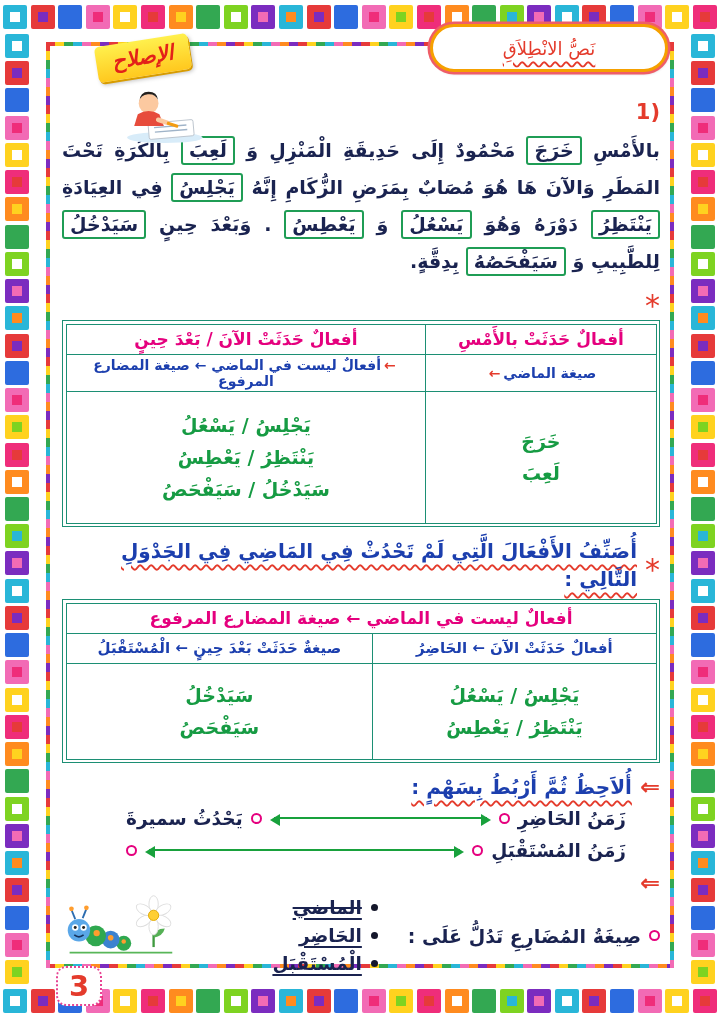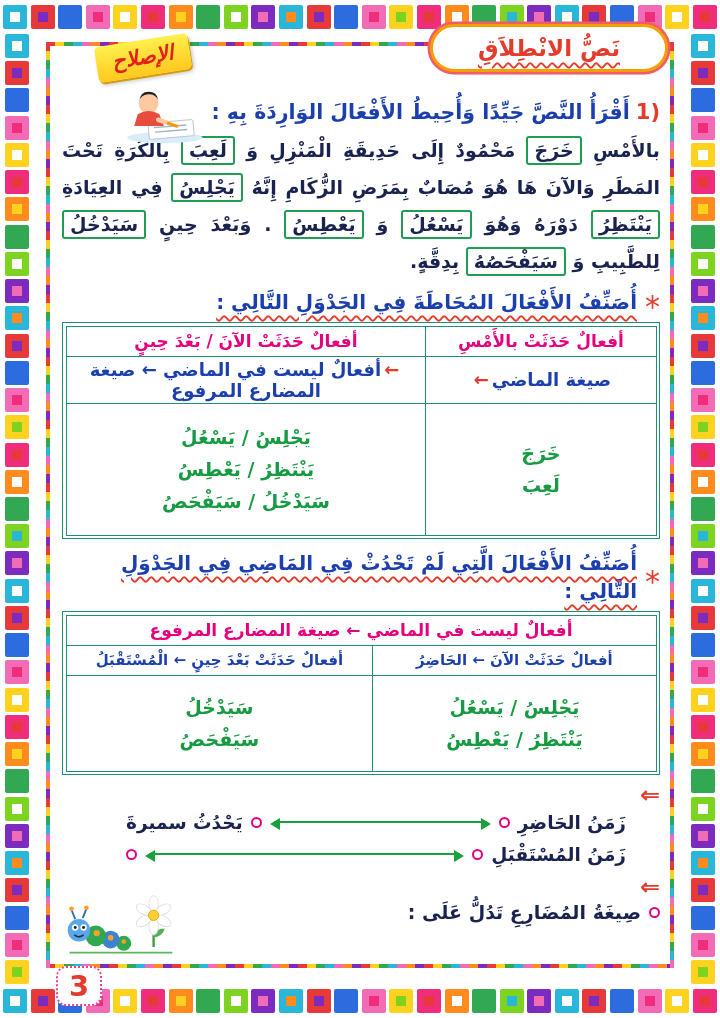--- a/index.html
+++ b/index.html
@@ -24,21 +24,21 @@
   .fe-t{top:0}.fe-b{bottom:0}
   .fe-l,.fe-r{top:0;bottom:0;width:4px;
     background:repeating-linear-gradient(180deg,#e63a3a 0 9px,#ffd21f 9px 18px,#33a852 18px 27px,#29b6d8 27px 36px,#f26bb5 36px 45px,#ff8b1f 45px 54px,#7b2cbf 54px 63px)}
   .fe-l{left:0}.fe-r{right:0}
 
   
   .title-box{position:absolute;right:52px;top:24px;width:238px;height:48px;z-index:4;
     display:flex;align-items:center;justify-content:center;background:#fff;
     border:3px solid #f5a000;border-radius:26px;
     box-shadow:0 0 0 2.5px #ef5d67,1px 2px 3px rgba(0,0,0,.2)}
-  .title-text{color:var(--red,#e43b2c);font-weight:bold;font-size:23px;direction:rtl;
+  .title-text{color:var(--red,#e43b2c);font-weight:normal;font-size:18px;direction:rtl;
     text-decoration-line:underline;text-decoration-style:wavy;
     text-decoration-color:var(--red,#e43b2c);text-underline-offset:6px;text-decoration-thickness:1.5px}
   .teacher{position:absolute;left:208px;top:34px;z-index:4;direction:rtl;
     padding:4px 16px;border:2px solid #d9a514;border-radius:17px;
     background:linear-gradient(#fffbe8,#ffeeb0);color:#513400;font-size:13px;font-weight:bold;
     box-shadow:1px 1px 2px rgba(0,0,0,.2)}
   .banner{position:absolute;left:96px;top:40px;z-index:4;transform:rotate(-9deg);
     padding:5px 16px 7px;background:linear-gradient(#fff04d,#ffc81e);
     color:#e32119;font-size:21px;font-weight:bold;border-radius:5px;direction:rtl;
     box-shadow:1px 2px 0 #d89c00,2px 3px 4px rgba(0,0,0,.25);font-style:italic}
@@ -57,21 +57,21 @@
   .star{color:var(--red,#e43b2c);font-size:30px;line-height:16px;margin-top:10px}
   .h-blue{color:var(--blue,#1c3fae);font-weight:bold;font-size:20px}
   .wavy{text-decoration-line:underline;text-decoration-style:wavy;
     text-decoration-color:var(--red,#e43b2c);text-underline-offset:6px;text-decoration-thickness:1.5px}
 
   .tablewrap{border:1.6px solid var(--table-border,#1c8f74);padding:2.5px;background:#fff;margin-top:6px}
   .gtable{width:100%;border-collapse:collapse;direction:rtl;background:#fff;table-layout:fixed}
   .gtable td{border:1.6px solid var(--table-border,#1c8f74);text-align:center;
     vertical-align:middle;padding:2px 4px}
   .pink{color:var(--pink,#e5007e);font-weight:bold;font-size:17px;height:30px}
-  .sub{color:var(--blue,#1c3fae);font-weight:bold;font-size:18px;height:28px}
+  .sub{color:var(--blue,#1c3fae);font-weight:bold;font-size:14px;height:28px}
   .red-arrow{color:var(--red,#e43b2c);font-weight:bold;padding:0 3px}
   .bodycell-t1{height:132px}
   .bodycell-t2{height:96px}
   .gline{color:var(--green,#169b43);font-weight:bold;font-size:19px;margin:10px 0}
   .t2 .sub{font-size:15px;height:30px}
 
   .obs-head{display:flex;direction:rtl;gap:8px;align-items:center;margin-top:10px;line-height:28px}
   .red-dbl{color:var(--red,#e43b2c);font-size:24px;font-weight:bold;line-height:20px}
 
   .pair{display:flex;direction:rtl;align-items:center;height:30px;padding:0 34px 0 64px;
@@ -454,28 +454,26 @@
     <path d="M23.5,16 a11,10 0 0 1 21,-2 q-1,-9 -10.5,-9 q-9.5,0 -10.5,11z" fill="#23201e"></path>
     <path d="M22,30 q12,-7 24,0 l5,13 h-33 z" fill="#e74c3c"></path>
     <rect x="43" y="33" width="16" height="5" rx="2.5" fill="#fcc9a0" transform="rotate(18 43 33)"></rect>
     <rect x="55" y="38" width="13" height="3.5" rx="1" fill="#f39c12" transform="rotate(18 55 38)"></rect>
   </svg>
 
   <div class="content">
 
     <div class="h1row">
       <span class="num">1)</span>
-      <span>أَقْرَأُ النَّصَّ جَيِّدًا وَأُحِيطُ الأَفْعَالَ الوَارِدَةَ بِهِ :</span>
     </div>
 
     <p class="para"><span>بالأَمْسِ</span> <span class="boxed">خَرَجَ</span> <span>مَحْمُودٌ إِلَى حَدِيقَةِ الْمَنْزِلِ وَ</span> <span class="boxed">لَعِبَ</span> <span>بِالكُرَةِ تَحْتَ المَطَرِ وَالآنَ هَا هُوَ مُصَابٌ بِمَرَضِ الزُّكَامِ إِنَّهُ</span> <span class="boxed">يَجْلِسُ</span> <span>فِي العِيَادَةِ</span> <span class="boxed">يَنْتَظِرُ</span> <span>دَوْرَهُ وَهُوَ</span> <span class="boxed">يَسْعُلُ</span> <span>وَ</span> <span class="boxed">يَعْطِسُ</span> <span>. وَبَعْدَ حِينٍ</span> <span class="boxed">سَيَدْخُلُ</span> <span>لِلطَّبِيبِ وَ</span> <span class="boxed">سَيَفْحَصُهُ</span> <span>بِدِقَّةٍ.</span> </p>
 
     <div class="starrow">
       <span class="star">*</span>
-      <span class="h-blue wavy">أُصَنِّفُ الأَفْعَالَ المُحَاطَةَ فِي الجَدْوَلِ التَّالِي :</span>
     </div>
 
     <div class="tablewrap">
       <table class="gtable t1">
         <colgroup>
             <col style="width:39%">
             <col style="width:61%">
           </colgroup>
         <tbody>
             <tr>
@@ -515,38 +513,39 @@
         <colgroup>
             <col style="width:48%">
             <col style="width:52%">
           </colgroup>
         <tbody>
             <tr>
           <td class="pink" colspan="2">أفعالٌ ليست في الماضي ← صيغة المضارع المرفوع</td>
         </tr>
         <tr>
           <td class="sub">أفعالٌ حَدَثَتْ الآنَ ← الحَاضِرُ</td>
-          <td class="sub">أفعالٌ حَدَثَتْ بَعْدَ حِينٍ ← الْمُسْتَقْبَلُ</td>
+          <td class="sub">صيغةٌ حَدَثَتْ بَعْدَ حِينٍ ← الْمُسْتَقْبَلُ</td>
         </tr>
         <tr>
           <td class="bodycell-t2">
             <div class="gline">يَجْلِسُ / يَسْعُلُ</div>
             <div class="gline">يَنْتَظِرُ / يَعْطِسُ</div>
           </td>
           <td class="bodycell-t2">
             <div class="gline">سَيَدْخُلُ</div>
             <div class="gline">سَيَفْحَصُ</div>
           </td>
         </tr>
       </tbody>
         </table>
     </div>
 
     <div class="obs-head">
       <span class="red-dbl">⇐</span>
+      <span class="h-blue wavy">أُلاَحِظُ ثُمَّ أَرْبُطُ بِسَهْمٍ :</span>
     </div>
 
     <div class="pair">
       <span>زَمَنُ الحَاضِرِ</span>
       <span class="ring"></span>
       <div class="harrow"></div>
       <span class="ring"></span>
       <span>يَحْدُثُ سميرةَ</span>
     </div>
     <div class="pair">
@@ -558,20 +557,34 @@
 
     <div class="obs-head" style="margin-top:8px">
       <span class="red-dbl">⇐</span>
     </div>
 
     <div class="strike-row">
       <div class="prompt">
         <span class="ring"></span>
         <span>صِيغَةُ المُضَارِعِ تَدُلُّ عَلَى :</span>
       </div>
+      <ul class="opts">
+        <li>
+            <span class="dot"></span>
+            <span class="opt-label struck">الماضي</span>
+          </li>
+        <li>
+            <span class="dot"></span>
+            <span class="opt-label">الحَاضِر</span>
+          </li>
+        <li>
+            <span class="dot"></span>
+            <span class="opt-label">الْمُسْتَقْبَل</span>
+          </li>
+      </ul>
     </div>
 
   </div>
 
   <svg class="bug" viewBox="0 0 120 86">
     <line x1="96" y1="48" x2="96" y2="72" stroke="#3f9a3f" stroke-width="2.5"></line>
     <path d="M96,62 q10,-2 12,-10 q-11,0 -12,10z" fill="#55b055"></path>
     <g>
       <ellipse cx="96" cy="26" rx="5" ry="9" fill="#ffffff" stroke="#dddddd"></ellipse>
       <ellipse cx="96" cy="26" rx="5" ry="9" fill="#ffffff" stroke="#dddddd" transform="rotate(60 96 38)"></ellipse>

